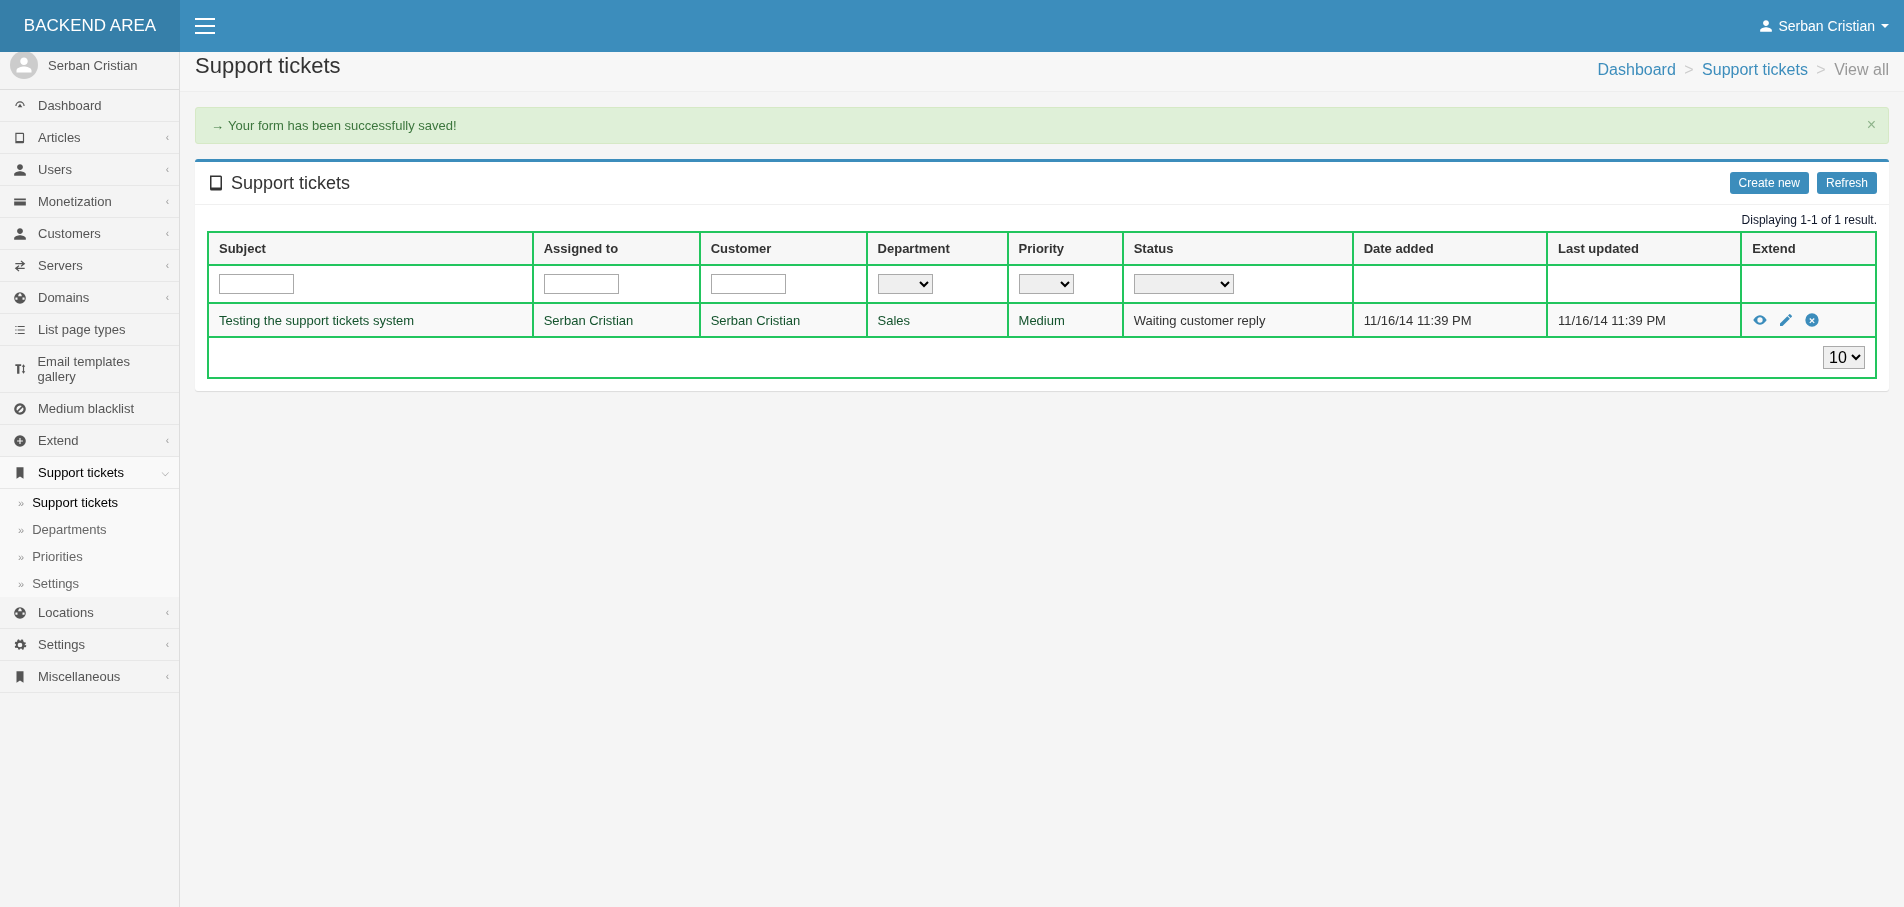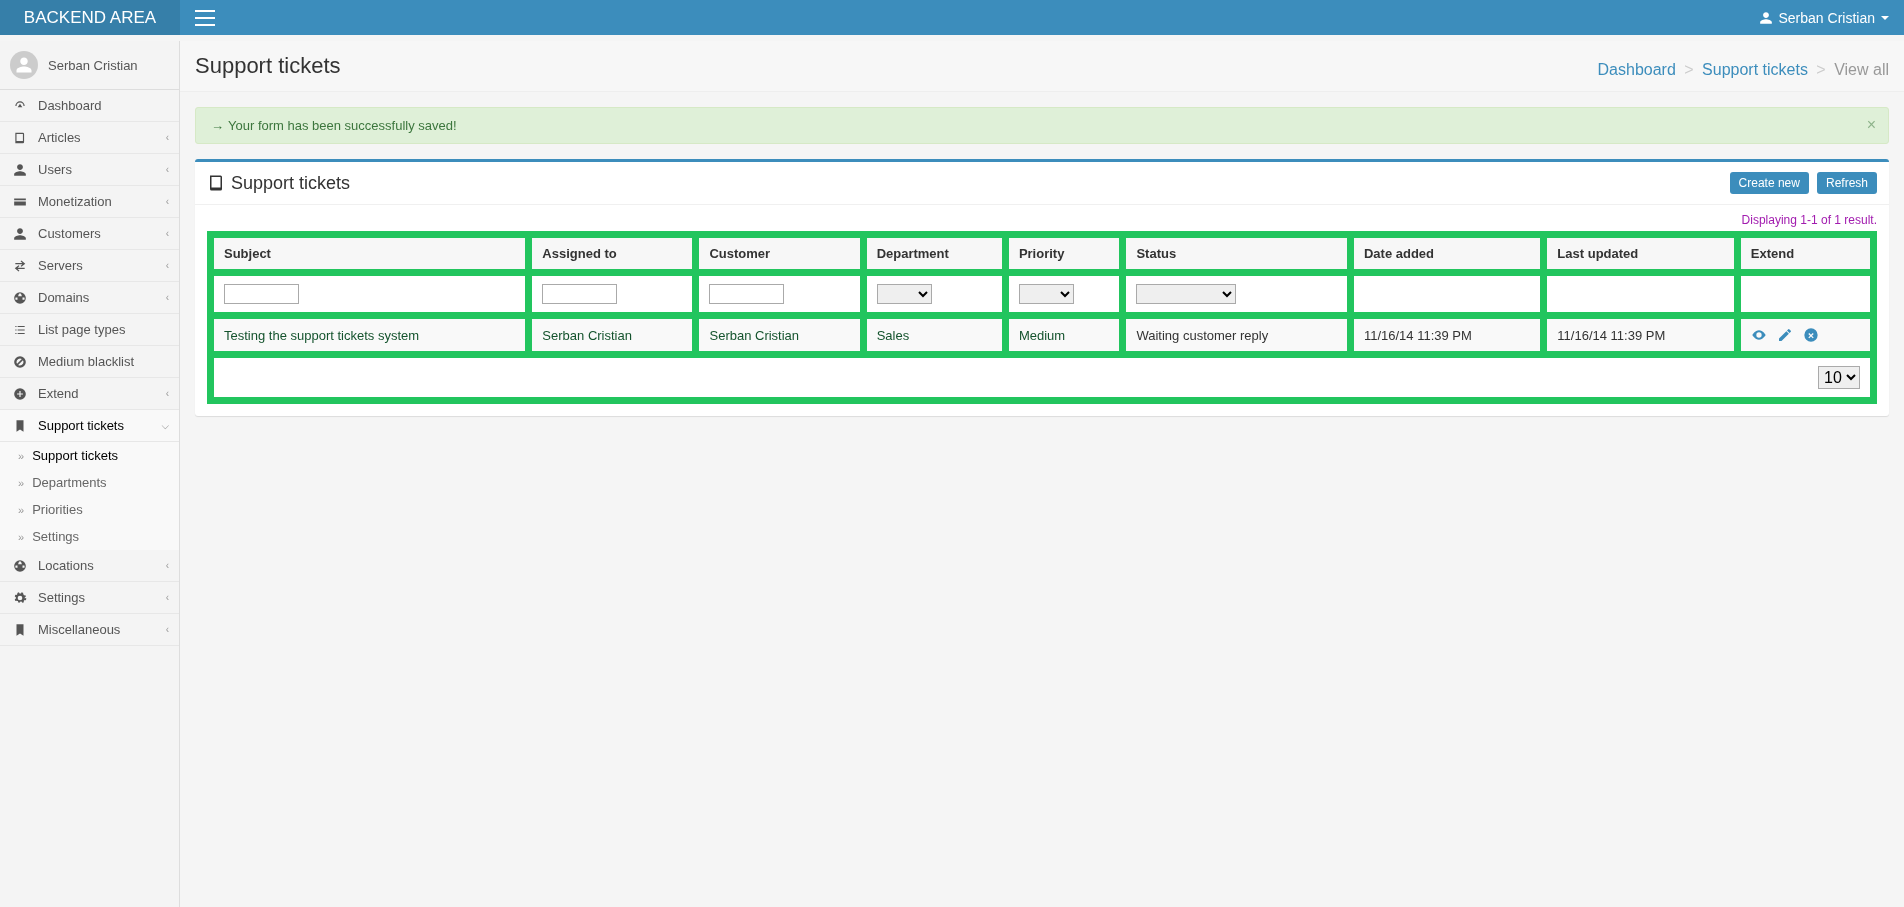--- a/index.html
+++ b/index.html
@@ -1,19 +1,19 @@
 <!DOCTYPE html>
 <html><head>
 <meta charset="utf-8">
 <style>
 * { box-sizing: border-box; margin: 0; padding: 0; }
 body { font-family: "Helvetica Neue", Helvetica, Arial, sans-serif; font-size: 14px; color: #333; background: #f5f5f5; }
 
 
-.top-header { position: fixed; top: 0; left: 0; right: 0; height: 35px; display: flex; z-index: 1000; }
+.top-header { position: fixed; top: 0; left: 0; right: 0; height: 52px; display: flex; z-index: 1000; }
 .logo-area { width: 180px; background: #367fa9; color: #fff; display: flex; align-items: center; justify-content: center; font-size: 17px; font-weight: 400; }
 .navbar { flex: 1; background: #3c8dbc; display: flex; align-items: center; justify-content: space-between; padding: 0 15px; }
 .hamburger { width: 20px; height: 16px; display: flex; flex-direction: column; justify-content: space-between; cursor: pointer; }
 .hamburger span { display: block; height: 2px; background: #fff; }
 .user-menu { color: #fff; display: flex; align-items: center; gap: 6px; cursor: pointer; font-size: 14px; }
 .user-menu .caret { width: 0; height: 0; border-left: 4px solid transparent; border-right: 4px solid transparent; border-top: 4px solid #fff; }
 
 
 .sidebar { position: fixed; top: 41px; bottom: 0; left: 0; width: 180px; background: #f4f4f4; border-right: 1px solid #ddd; overflow-y: auto; }
 .sidebar-user { padding: 10px; display: flex; align-items: center; gap: 10px; border-bottom: 1px solid #ddd; }
@@ -37,23 +37,23 @@
 .breadcrumb a { color: #3c8dbc; text-decoration: none; }
 .breadcrumb .sep { margin: 0 4px; color: #ccc; }
 .content { padding: 15px; }
 .alert-success { background: #dff0d8; color: #3c763d; border: 1px solid #d6e9c6; padding: 10px 15px; border-radius: 3px; position: relative; margin-bottom: 15px; font-size: 13px; display:flex; align-items:center; }
 .alert-success .close { position: absolute; right: 12px; top: 8px; cursor: pointer; color: #3c763d; opacity: .5; font-size: 16px; }
 .box { background: #fff; border-top: 3px solid #3c8dbc; border-radius: 3px; box-shadow: 0 1px 1px rgba(0,0,0,.1); }
 .box-header { padding: 10px 12px; border-bottom: 1px solid #f0f0f0; display: flex; justify-content: space-between; align-items: center; }
 .box-title { font-size: 18px; display: flex; align-items: center; gap: 6px; }
 .box-tools { display: flex; gap: 8px; }
 .btn { background: #3c8dbc; color: #fff; border: none; padding: 4px 9px; border-radius: 3px; font-size: 12px; cursor: pointer; }
-.result-info { text-align: right; font-size: 12px; color: #a21caf; padding: 8px 12px 4px; }
+.result-info { text-align: right; font-size: 12px; color: #0f172a; padding: 8px 12px 4px; }
 .grid { width: 100%; border-collapse: collapse; }
-.grid th, .grid td { border: 7px solid #22c55e; padding: 8px 10px; font-size: 13px; text-align: left; vertical-align: middle; }
+.grid th, .grid td { border: 2px solid #22c55e; padding: 8px 10px; font-size: 13px; text-align: left; vertical-align: middle; }
 .grid th { background: #f7f7f7; font-weight: 600; color:#333; }
 .grid .filter-row input, .grid .filter-row select { font-size: 12px; padding: 1px 3px; border: 1px solid #aaa; height: 20px; }
 .grid .filter-row input { width: 75px; }
 .grid .filter-row select { width: 55px; }
 .grid .filter-row .sel-wide { width: 100px; }
 .grid a { color: #14532d; text-decoration: none; }
 .row-actions { display: flex; gap: 10px; color: #3c8dbc; }
 .row-actions span { cursor: pointer; }
 .footer-row td { text-align: right; }
 .pager-select { font-size: 16px; border:1px solid #aaa; padding:1px; }
@@ -153,20 +153,28 @@
         <span>Domains</span>
         <span class="chev">‹</span>
       </div>
       <div class="nav-item">
         <span class="icon">
           <svg width="14" height="14" viewBox="0 0 24 24" fill="#555">
             <path d="M4 5h2v2H4V5zm4 0h12v2H8V5zM4 11h2v2H4v-2zm4 0h12v2H8v-2zM4 17h2v2H4v-2zm4 0h12v2H8v-2z"></path>
           </svg>
         </span>
         <span>List page types</span>
+      </div>
+      <div class="nav-item">
+        <span class="icon">
+          <svg width="14" height="14" viewBox="0 0 24 24" fill="#555">
+            <path d="M4 4h10v3h-3v13H7V7H4V4zm14 0l3 4h-2v8h2l-3 4-3-4h2V8h-2l3-4z"></path>
+          </svg>
+        </span>
+        <span>Email templates gallery</span>
       </div>
       <div class="nav-item">
         <span class="icon">
           <svg width="14" height="14" viewBox="0 0 24 24" fill="#555">
             <path d="M12 2a10 10 0 1 0 0 20 10 10 0 0 0 0-20zm6 10a6 6 0 0 1-9.2 5L17 8.8A6 6 0 0 1 18 12zM6 12a6 6 0 0 1 9.2-5L7 15.2A6 6 0 0 1 6 12z"></path>
           </svg>
         </span>
         <span>Medium blacklist</span>
       </div>
       <div class="nav-item">

